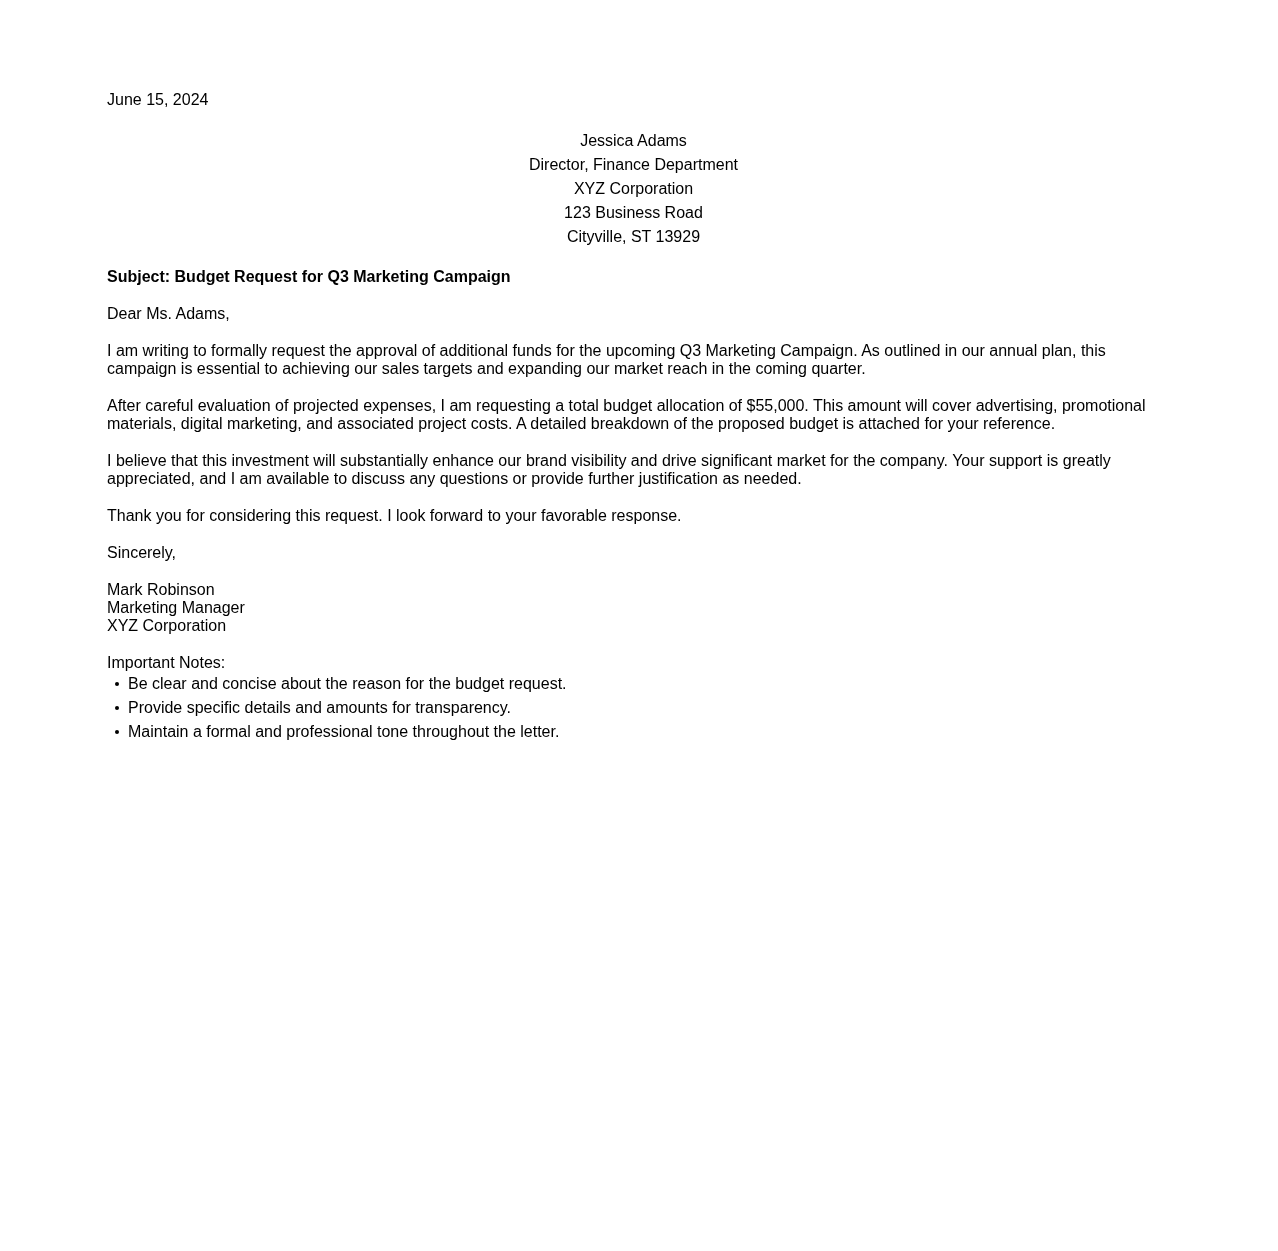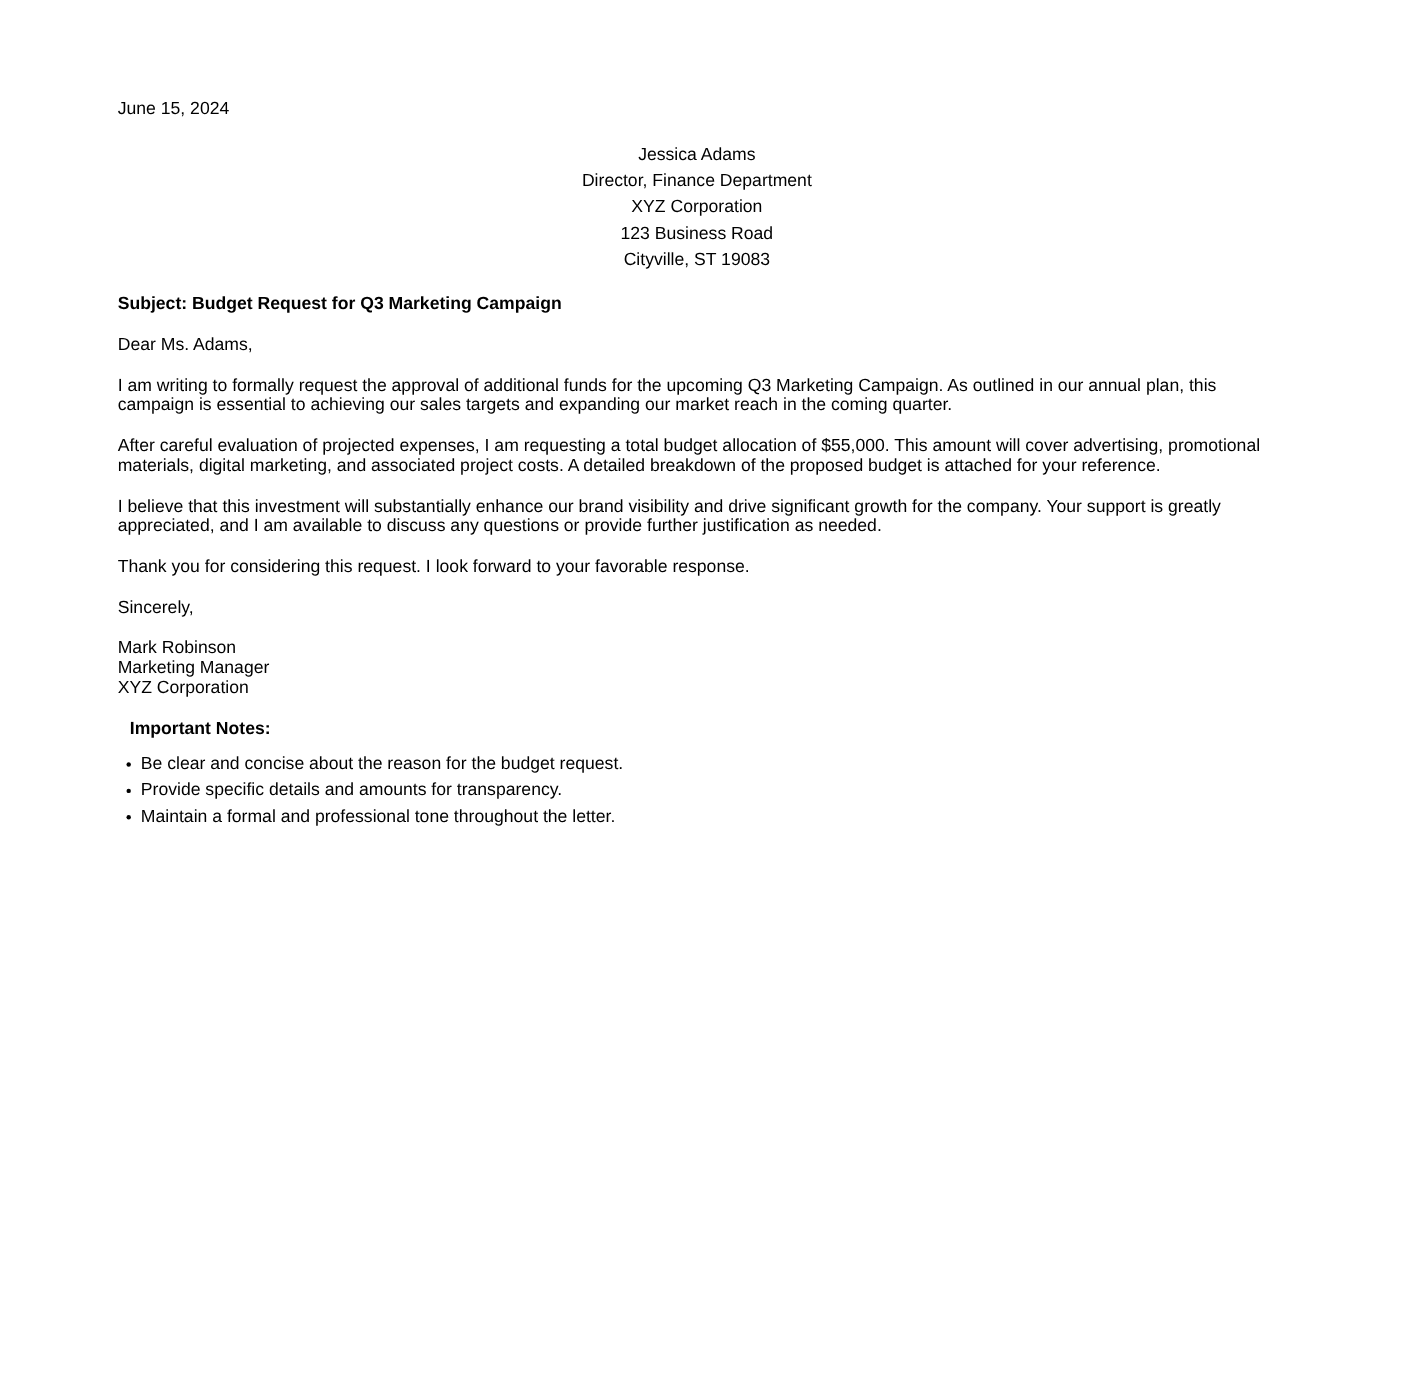--- a/index.html
+++ b/index.html
@@ -44,23 +44,23 @@
     margin: 0 0 19px 0;
   }
   .signature-block {
     line-height: 18px;
     margin: 0 0 19px 0;
   }
   .signature-line {
     line-height: 18px;
   }
   .notes-heading {
-    font-weight: bold;
+    font-weight: normal;
     line-height: 18px;
-    margin: 11px;
+    margin: 0;
   }
   ul.notes-list {
     list-style: none;
     margin: 0;
     padding: 0 0 0 21px;
   }
   ul.notes-list li {
     position: relative;
     line-height: 24px;
   }
@@ -81,30 +81,30 @@
 <div class="page">
   <div class="content">
 
     <p class="date">June 15, 2024</p>
 
     <div class="address-block">
       <div class="address-line">Jessica Adams</div>
       <div class="address-line">Director, Finance Department</div>
       <div class="address-line">XYZ Corporation</div>
       <div class="address-line">123 Business Road</div>
-      <div class="address-line">Cityville, ST 19083</div>
+      <div class="address-line">Cityville, ST 13929</div>
     </div>
 
     <p class="subject">Subject: Budget Request for Q3 Marketing Campaign</p>
 
     <p class="para">Dear Ms. Adams,</p>
 
     <p class="para">I am writing to formally request the approval of additional funds for the upcoming Q3 Marketing Campaign. As outlined in our annual plan, this campaign is essential to achieving our sales targets and expanding our market reach in the coming quarter.</p>
     <p class="para">After careful evaluation of projected expenses, I am requesting a total budget allocation of $55,000. This amount will cover advertising, promotional materials, digital marketing, and associated project costs. A detailed breakdown of the proposed budget is attached for your reference.</p>
-    <p class="para">I believe that this investment will substantially enhance our brand visibility and drive significant growth for the company. Your support is greatly appreciated, and I am available to discuss any questions or provide further justification as needed.</p>
+    <p class="para">I believe that this investment will substantially enhance our brand visibility and drive significant market for the company. Your support is greatly appreciated, and I am available to discuss any questions or provide further justification as needed.</p>
     <p class="para">Thank you for considering this request. I look forward to your favorable response.</p>
 
     <p class="para">Sincerely,</p>
 
     <div class="signature-block">
       <div class="signature-line">Mark Robinson</div>
       <div class="signature-line">Marketing Manager</div>
       <div class="signature-line">XYZ Corporation</div>
     </div>
 

